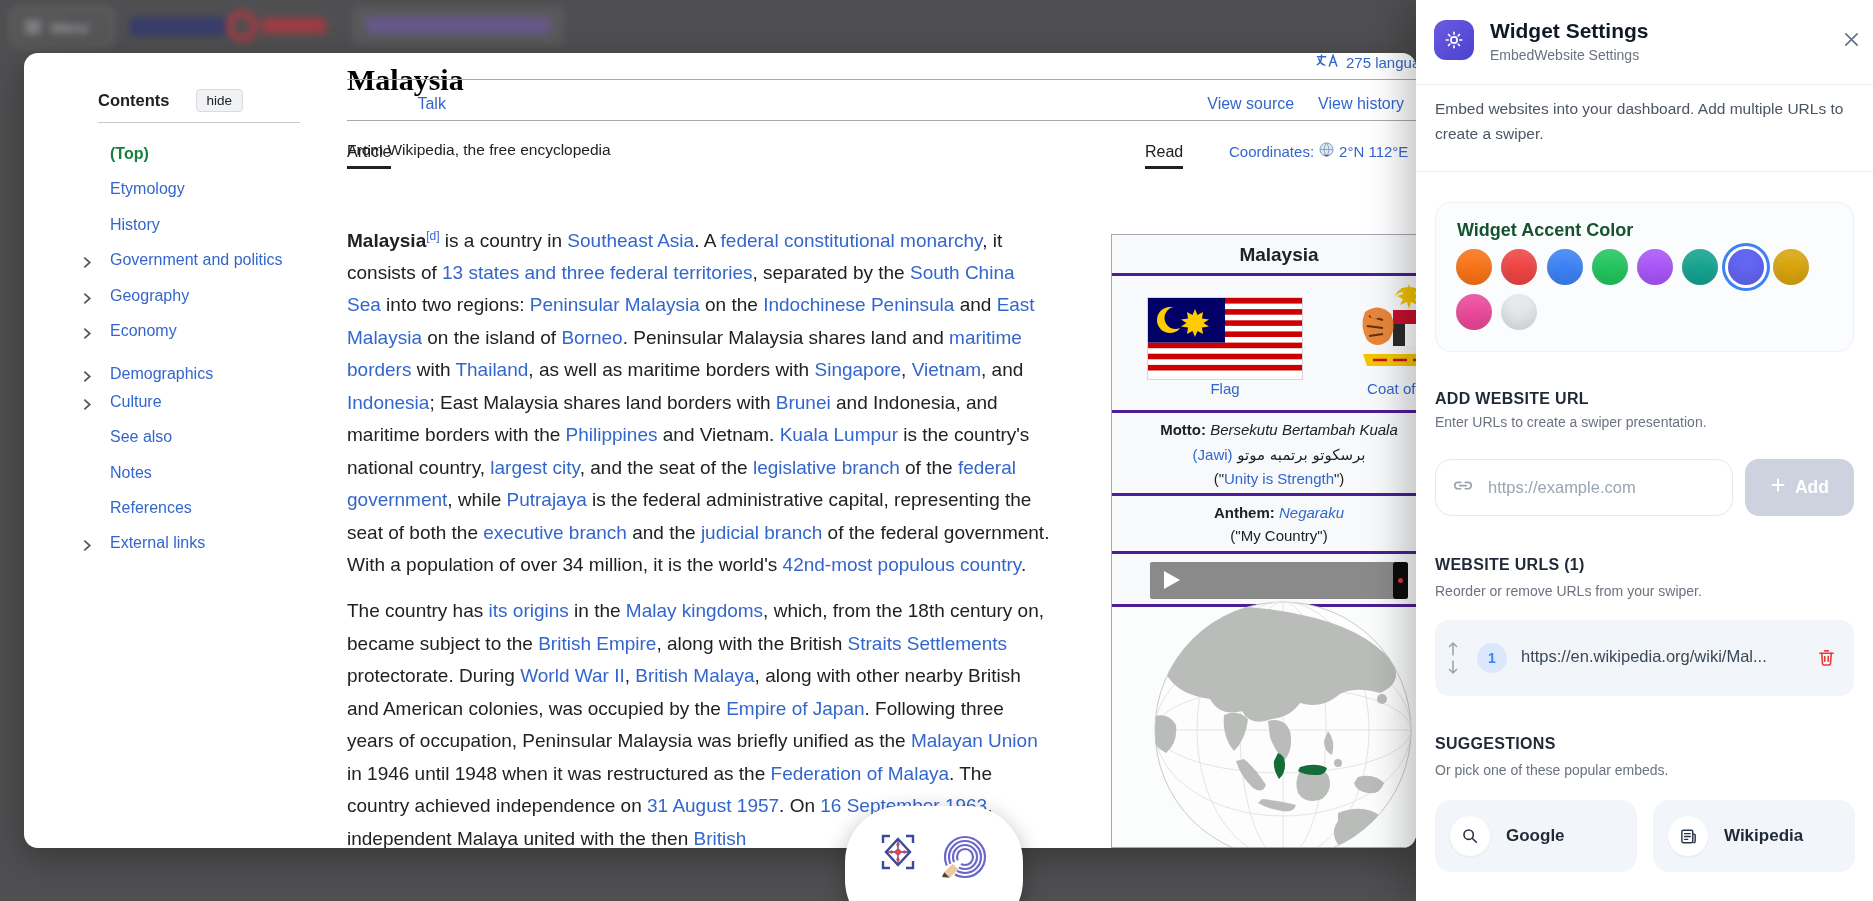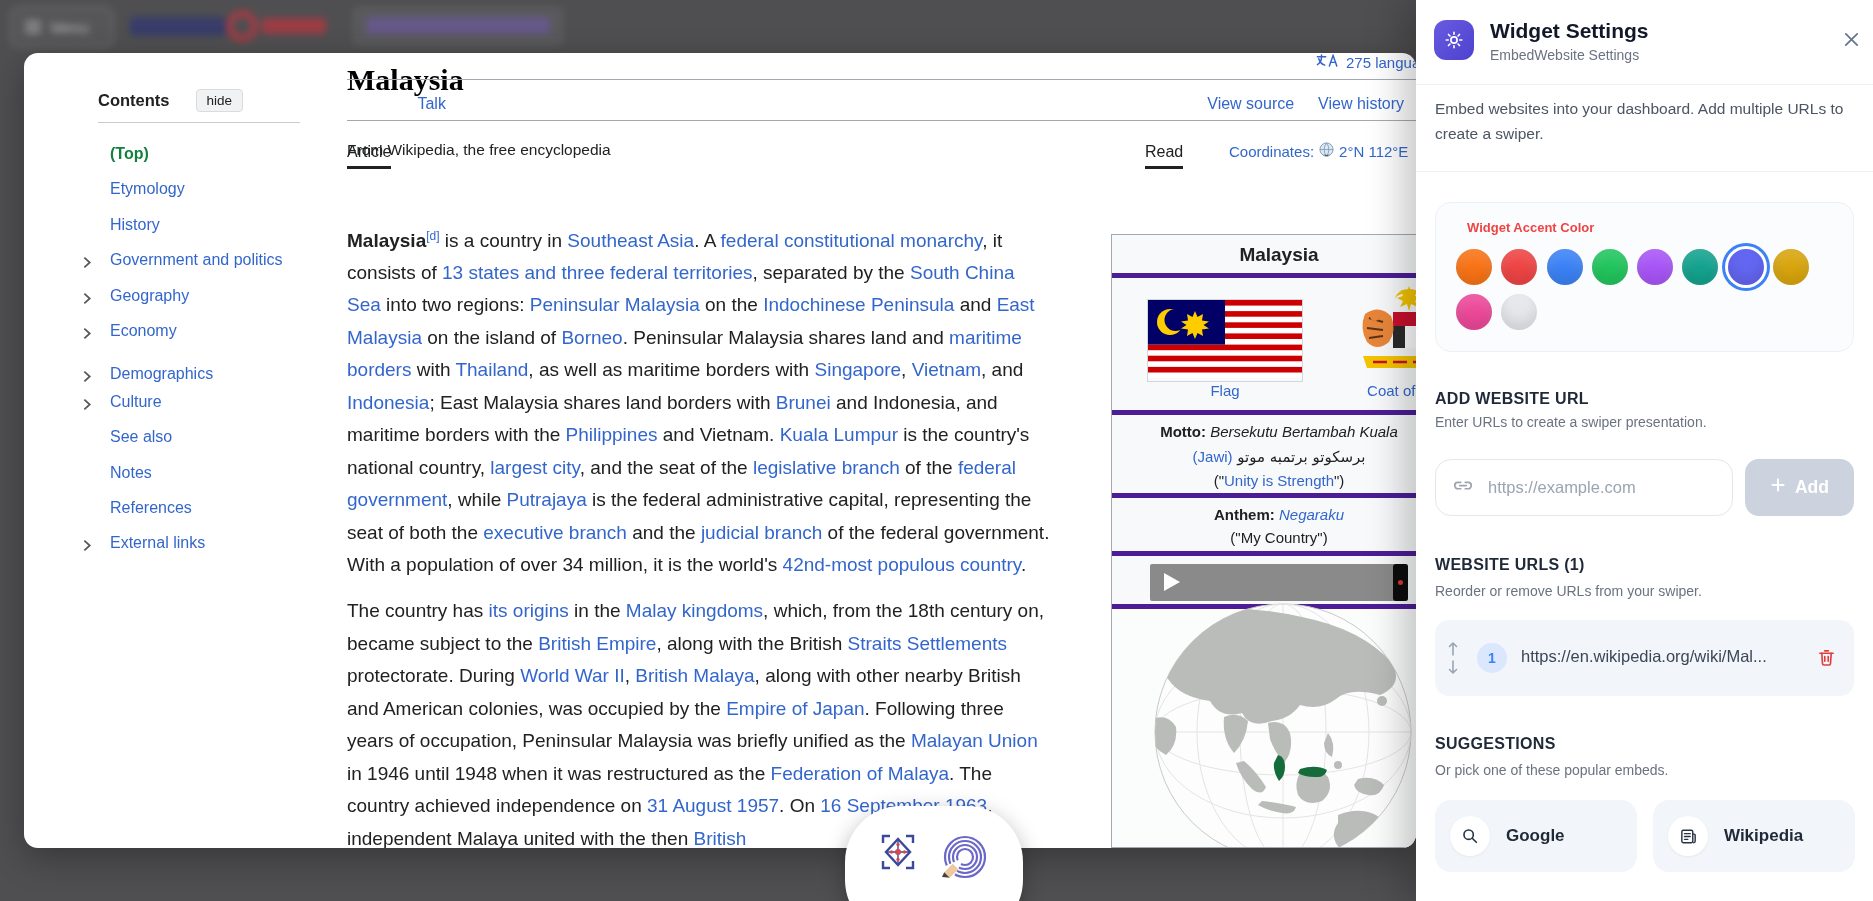--- a/index.html
+++ b/index.html
@@ -50,21 +50,21 @@
   .para{position:absolute;left:323px;width:775px;}
   #para1{top:176px;} #para2{top:547px;}
   .wline{height:32.5px;white-space:nowrap;font-size:19px;color:#202122;}
   .r-p{} .r-b{font-weight:bold;} .r-i{font-style:italic;}
   .r-l{color:var(--link);} .r-il{color:var(--link);font-style:italic;}
   .r-sup{color:var(--link);vertical-align:super;font-size:12px;}
   .r-ar{font-family:"DejaVu Sans", sans-serif;}
   
   #infobox{position:absolute;left:1087px;top:181px;width:336px;height:614px;background:#f8f9fa;
     border:1px solid #a2a9b1;box-sizing:border-box;font-size:15px;overflow:hidden;}
-  .ib-row{position:absolute;left:0;width:100%;box-sizing:border-box;border-top:5px solid #4c1d95;}
+  .ib-row{position:absolute;left:0;width:100%;box-sizing:border-box;border-top:3px solid #4c1d95;}
   #ib-header{top:0;height:38px;border-top:none;text-align:center;font-size:19px;font-weight:bold;padding-top:9px;}
   #ib-images{top:38px;height:137px;}
   #ib-flag{position:absolute;left:36px;top:22px;box-shadow:0 0 0 1px #d4d6d9;cursor:pointer;}
   #ib-flag-cap{position:absolute;left:36px;top:104px;width:154px;text-align:center;color:var(--link);cursor:pointer;}
   #ib-coat{position:absolute;left:243px;top:8px;cursor:pointer;}
   #ib-coat-cap{position:absolute;left:233px;top:104px;width:130px;text-align:center;color:var(--link);cursor:pointer;}
   #ib-motto{top:175px;height:83px;}
   #ib-anthem{top:258px;height:58px;}
   .ib-line{position:absolute;left:0;width:100%;text-align:center;white-space:nowrap;}
   #ib-player{top:316px;height:53px;}
@@ -83,21 +83,21 @@
   #panel{position:absolute;right:0;top:0;width:457px;height:901px;background:#fff;z-index:100;
     box-shadow:-14px 0 34px rgba(0,0,0,.22);}
   #p-icon{position:absolute;left:18px;top:20px;width:40px;height:40px;border-radius:12px;
     background:linear-gradient(135deg,#6a5be0,#4c42cf);display:flex;align-items:center;justify-content:center;}
   #p-title{position:absolute;left:74px;top:19px;font-size:21px;font-weight:700;color:#111827;}
   #p-sub{position:absolute;left:74px;top:47px;font-size:14px;color:#6b7280;}
   #p-close{position:absolute;left:420px;top:24px;width:30px;height:30px;display:flex;align-items:center;justify-content:center;cursor:pointer;}
   .p-div{position:absolute;left:0;right:0;height:1px;background:#eef0f4;}
   #p-desc{position:absolute;left:19px;top:96px;width:422px;font-size:15.5px;line-height:25px;color:#4b5563;}
   #p-accent{position:absolute;left:19px;top:202px;width:419px;height:150px;background:#fbfcfe;border:1px solid #edf0f5;border-radius:16px;box-sizing:border-box;}
-  #p-accent-label{position:absolute;left:31px;top:17px;font-size:13px;font-weight:600;color:#ef4444;}
+  #p-accent-label{position:absolute;left:21px;top:17px;font-size:18px;font-weight:600;color:#14532d;}
   #swatch-wrap{position:absolute;left:20px;top:46px;width:380px;display:flex;flex-wrap:wrap;column-gap:9.3px;row-gap:9px;}
   .sw{width:36px;height:36px;border-radius:50%;cursor:pointer;
     box-shadow:inset 0 -8px 12px rgba(0,0,0,.10), inset 0 8px 12px rgba(255,255,255,.14);}
   .sw.sel{box-shadow:0 0 0 3px #fff, 0 0 0 6px var(--ring), inset 0 -8px 12px rgba(0,0,0,.10);}
   .p-h{position:absolute;left:19px;font-size:16px;font-weight:800;color:#1f2937;letter-spacing:.3px;}
   .p-s{position:absolute;left:19px;font-size:14px;color:#6b7280;}
   #p-input{position:absolute;left:19px;top:459px;width:298px;height:57px;border:1.5px solid #e5e7eb;border-radius:16px;
     background:#fff;box-sizing:border-box;display:flex;align-items:center;gap:12px;padding-left:16px;}
   #p-input input{border:none;outline:none;font-size:16.5px;color:#3b4757;width:220px;font-family:"Liberation Sans",sans-serif;background:transparent;}
   #p-input input::placeholder{color:#9aa4b2;}

